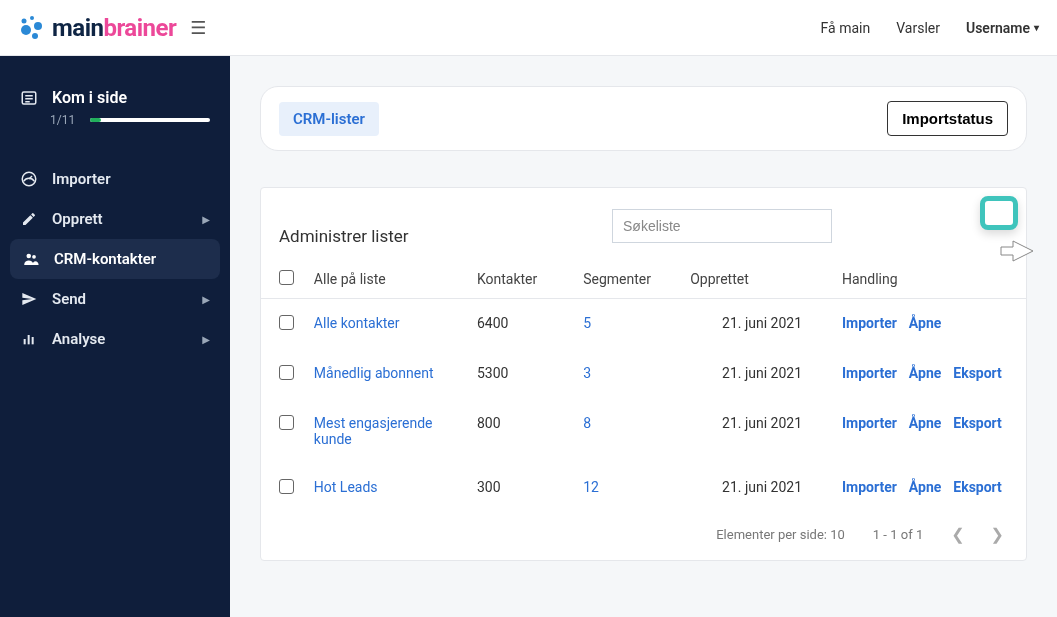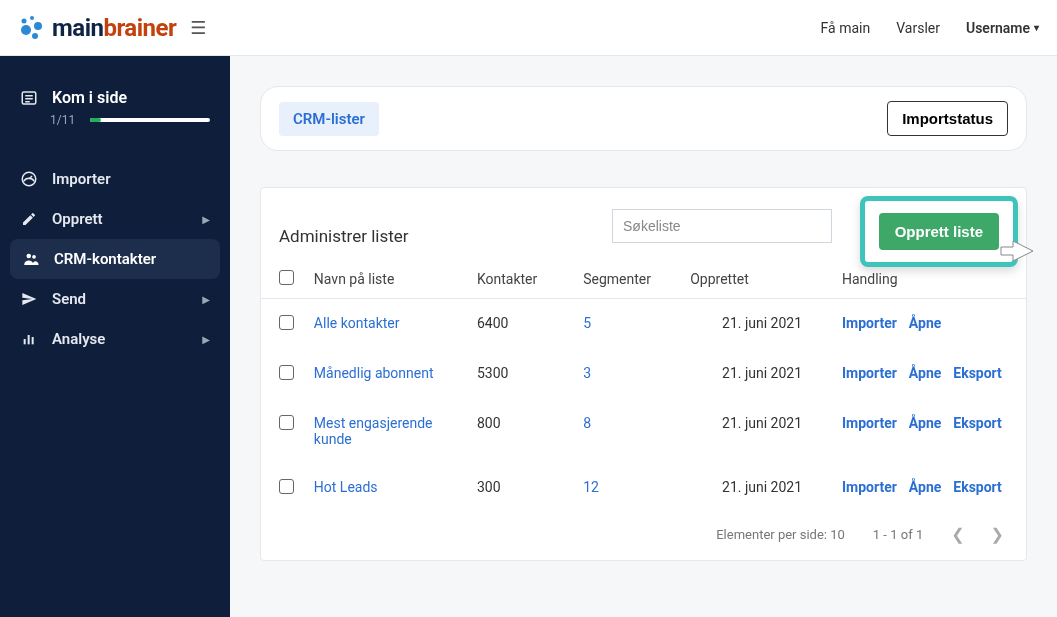--- a/index.html
+++ b/index.html
@@ -20,21 +20,21 @@
     justify-content: space-between;
     padding: 0 18px;
     border-bottom: 1px solid #e5e7eb;
     background: #fff;
   }
   .topbar-left { display: flex; align-items: center; gap: 14px; }
   .logo { display: flex; align-items: center; gap: 6px; }
   .logo-svg { width: 28px; height: 28px; }
   .logo-text { font-size: 24px; font-weight: 700; letter-spacing: -0.5px; }
   .logo-main { color: #0f2544; }
-  .logo-brainer { color: #c2410c; }
+  .logo-brainer { color: #ec4899; }
   .hamburger { color: #555; cursor: pointer; font-size: 18px; }
   .topbar-right { display: flex; align-items: center; gap: 26px; }
   .topbar-link { color: #333; cursor: pointer; font-size: 14px; }
   .topbar-user { font-weight: 600; display: flex; align-items: center; gap: 4px; cursor: pointer; }
   .caret-down { font-size: 10px; }
 
   
   .layout { display: flex; height: calc(617px - 56px); }
   .sidebar {
     width: 230px;
@@ -315,31 +315,30 @@
     </div>
 
     <div class="card-main">
       <div class="card-header">
         <span class="card-title">Administrer lister</span>
         <input class="search-input" placeholder="Søkeliste" style="">
         <div style="width:160px;"></div>
       </div>
 
       <div class="create-wrap">
-        <button class="create-btn">Opprett liste</button>
         <svg class="arrow-pointer" width="40" height="28" viewBox="0 0 40 28">
           <path d="M40 14 L20 4 L20 10 L8 10 L8 18 L20 18 L20 24 Z" fill="#fff" stroke="#888" stroke-width="1"></path>
         </svg>
       </div>
 
       <table class="table">
         <thead class="thead">
           <tr>
             <th><span class="checkbox"></span></th>
-            <th class="col-name">Navn på liste</th>
+            <th class="col-name">Alle på liste</th>
             <th class="col-contacts">Kontakter</th>
             <th class="col-segments">Segmenter</th>
             <th class="col-created">Opprettet</th>
             <th class="col-actions">Handling</th>
           </tr>
         </thead>
         <tbody class="tbody" id="rows-body">
             <tr>
               <td><span class="checkbox"></span></td>
               <td class="col-name"><span class="link">Alle kontakter</span></td>

